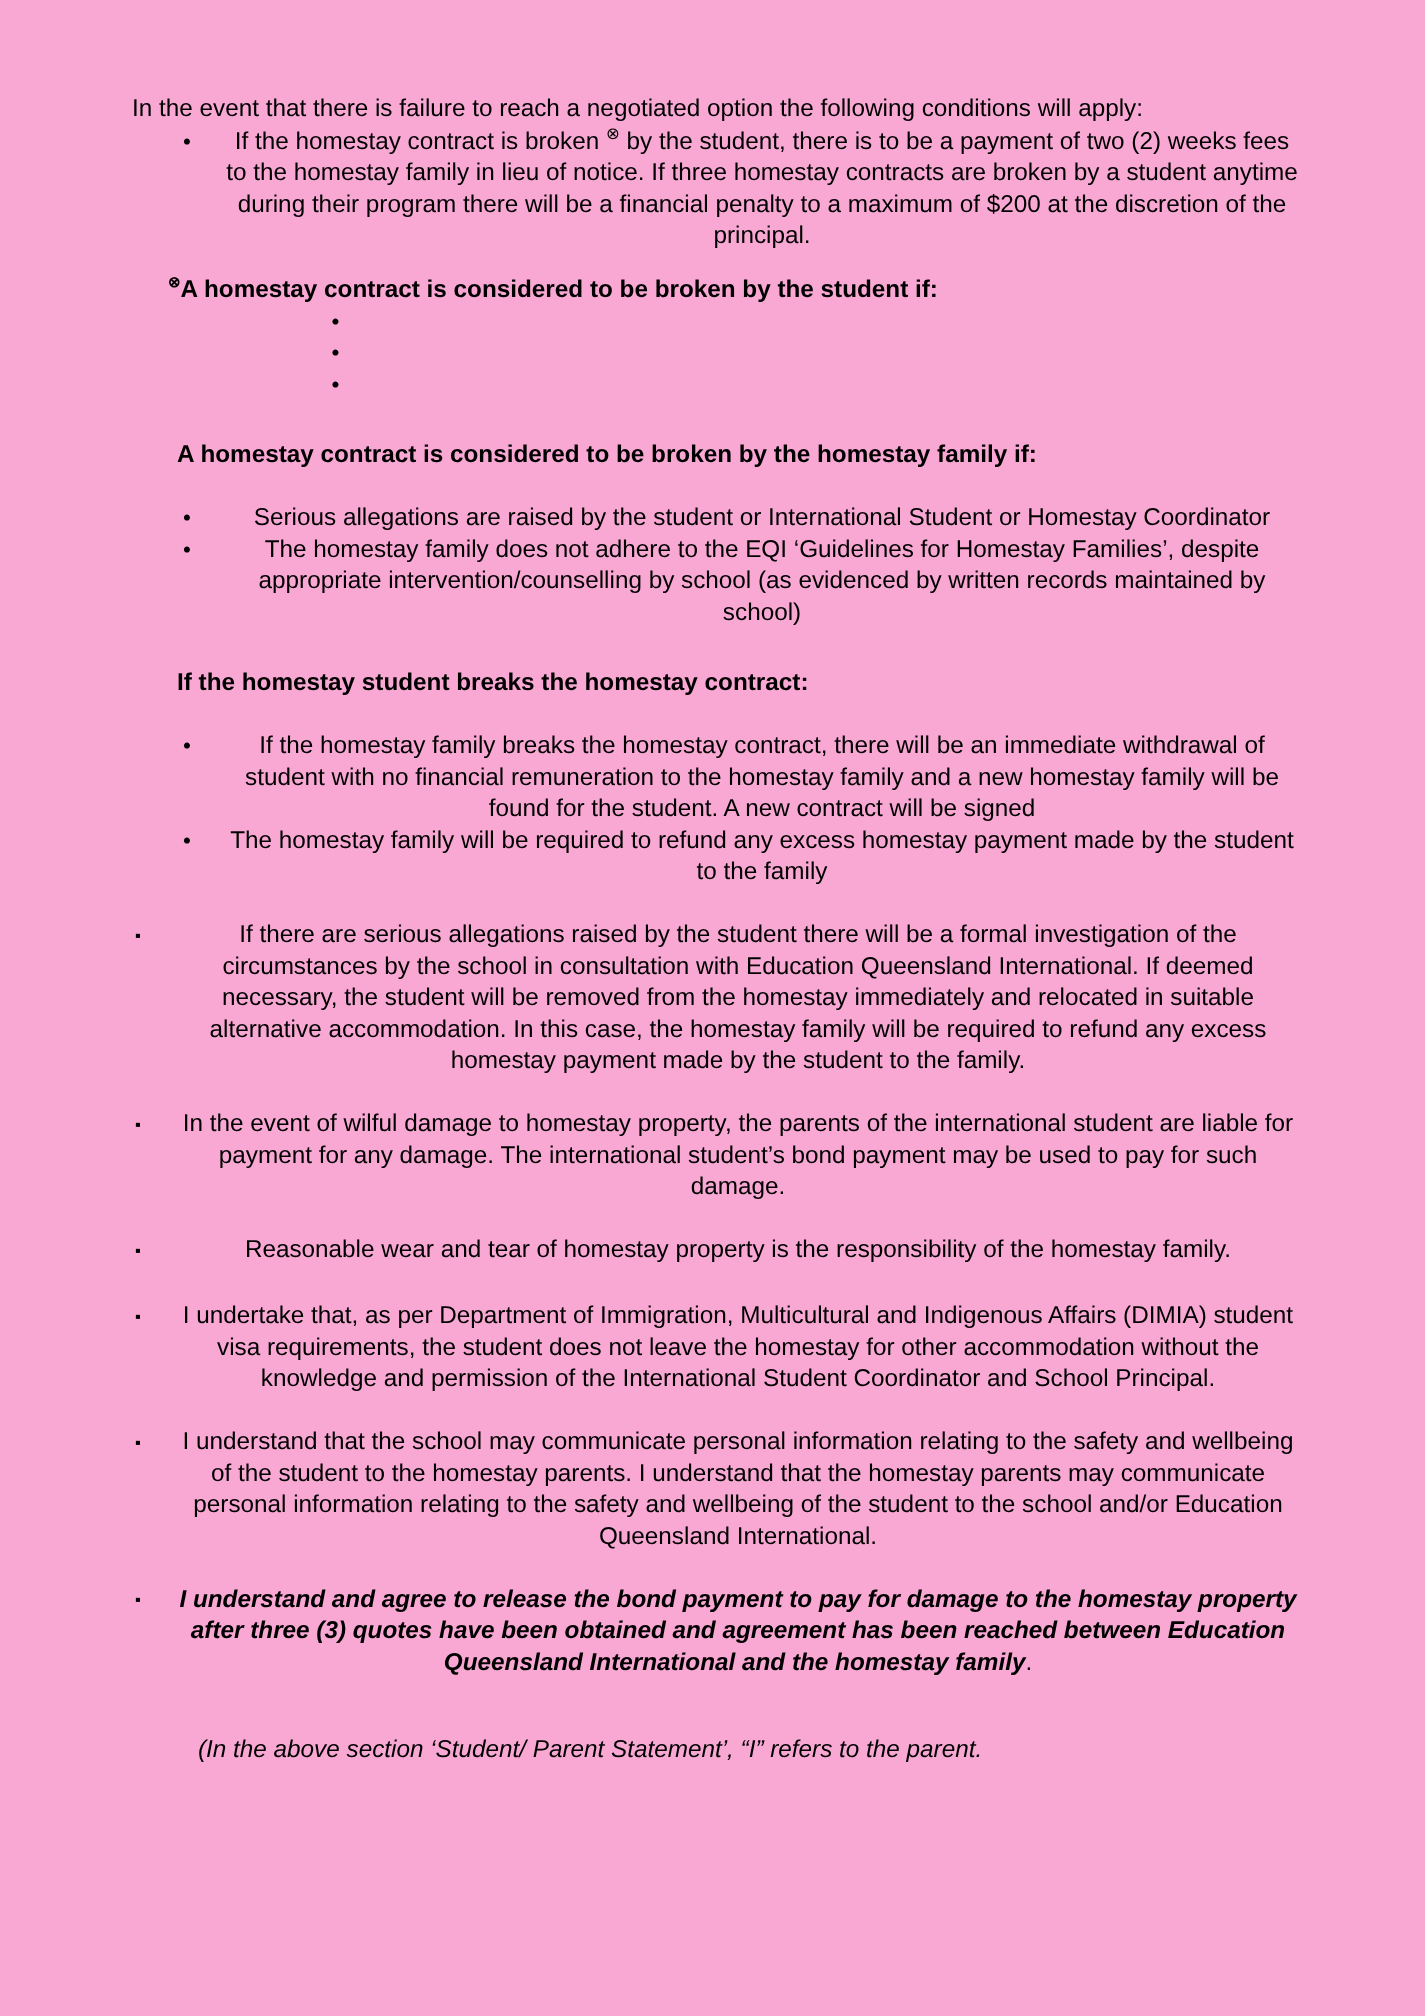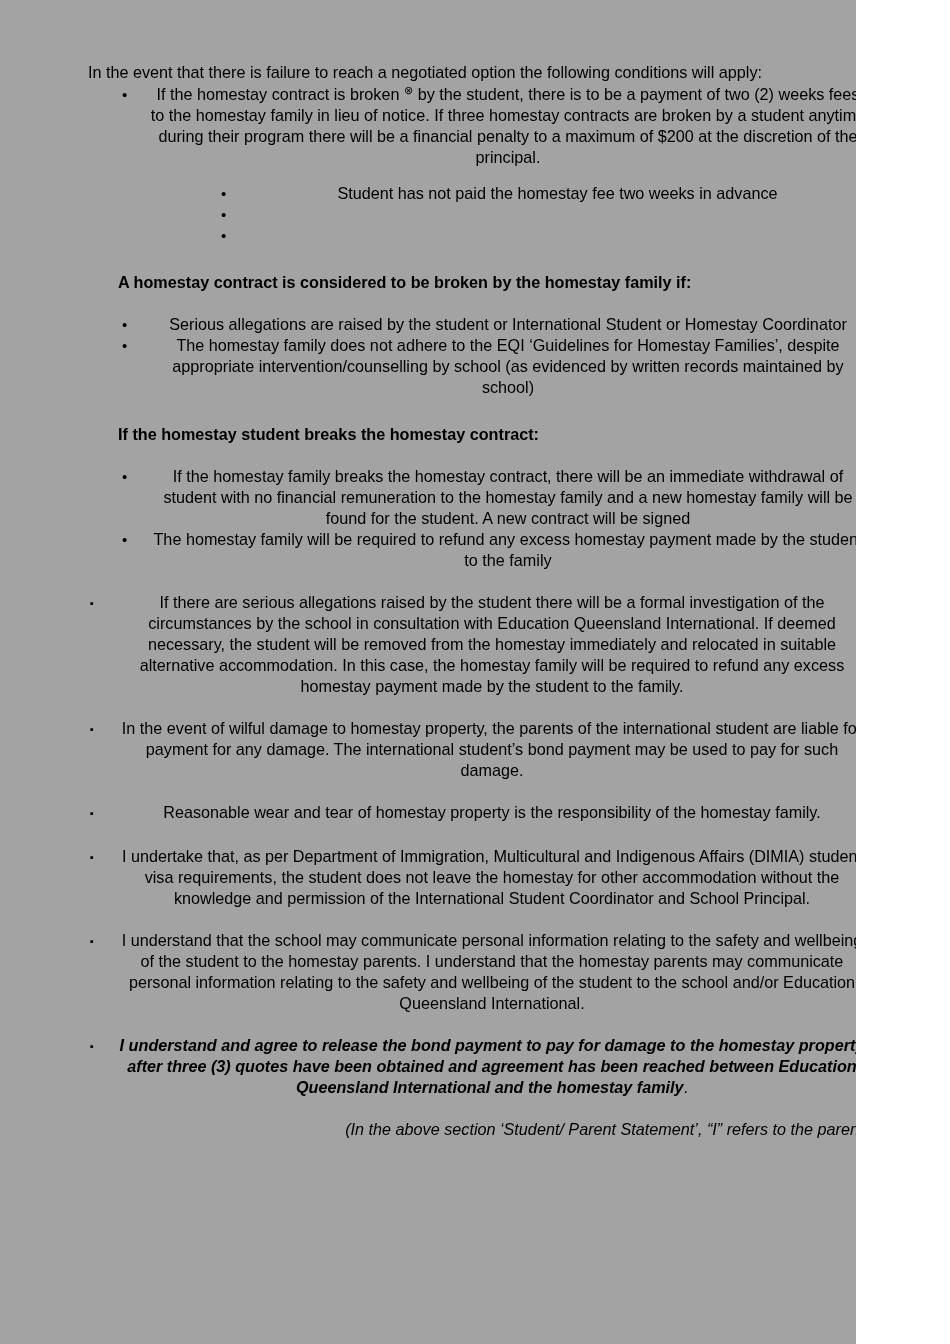--- a/index.html
+++ b/index.html
@@ -7,23 +7,23 @@
     margin: 0;
     padding: 0;
     background: #ffffff;
   }
   body {
     font-family: "Liberation Sans", sans-serif;
     color: #000000;
   }
   .page {
     position: relative;
-    width: 856px;
+    width: 950px;
     height: 1344px;
-    background: #a3a3a3;
+    background: #f9a8d4;
     box-sizing: border-box;
     overflow: hidden;
   }
   .doc-body {
     position: absolute;
     left: 88px;
     top: 62px;
     width: 780px;
   }
   .para {
@@ -99,46 +99,45 @@
   .bolditalic {
     font-weight: bold;
     font-style: italic;
   }
 
   .closing {
     font-style: italic;
     font-size: 16.2px;
     line-height: 21.0px;
     padding-left: 28px;
-    margin: 0;
-    text-align: right;
+    margin: 16px;
   }
   .gap-md { height: 15px; }
   .gap-lg { height: 21px; }
   .gap-xl { height: 26px; }
 </style>
 </head>
 <body>
 
 <div class="page">
   <div class="doc-body">
 
     <p class="para intro">In the event that there is failure to reach a negotiated option the following conditions will apply:</p>
 
     <div class="row lvl1">
       <span class="bullet">•</span>
       <span class="txt"><span>If the homestay contract is broken </span><span class="sup-inline">⊗</span><span> by the student, there is to be a payment of two (2) weeks fees to the homestay family in lieu of notice.  If three homestay contracts are broken by a student anytime during their program there will be a financial penalty to a maximum of $200 at the discretion of the principal.</span></span>
     </div>
 
     <div class="gap-md"></div>
 
+    <p class="heading heading-marked"><span class="sup">⊗</span><span>A homestay contract is considered to be broken by the student if:</span></p>
 
     <div class="row lvl2">
       <span class="bullet">•</span>
-      <span class="txt">Student has not paid the homestay fee two weeks in advance</span>
     </div>
     <div class="row lvl2">
       <span class="bullet">•</span>
     </div>
     <div class="row lvl2">
       <span class="bullet">•</span>
     </div>
 
     <div class="gap-xl"></div>
 

